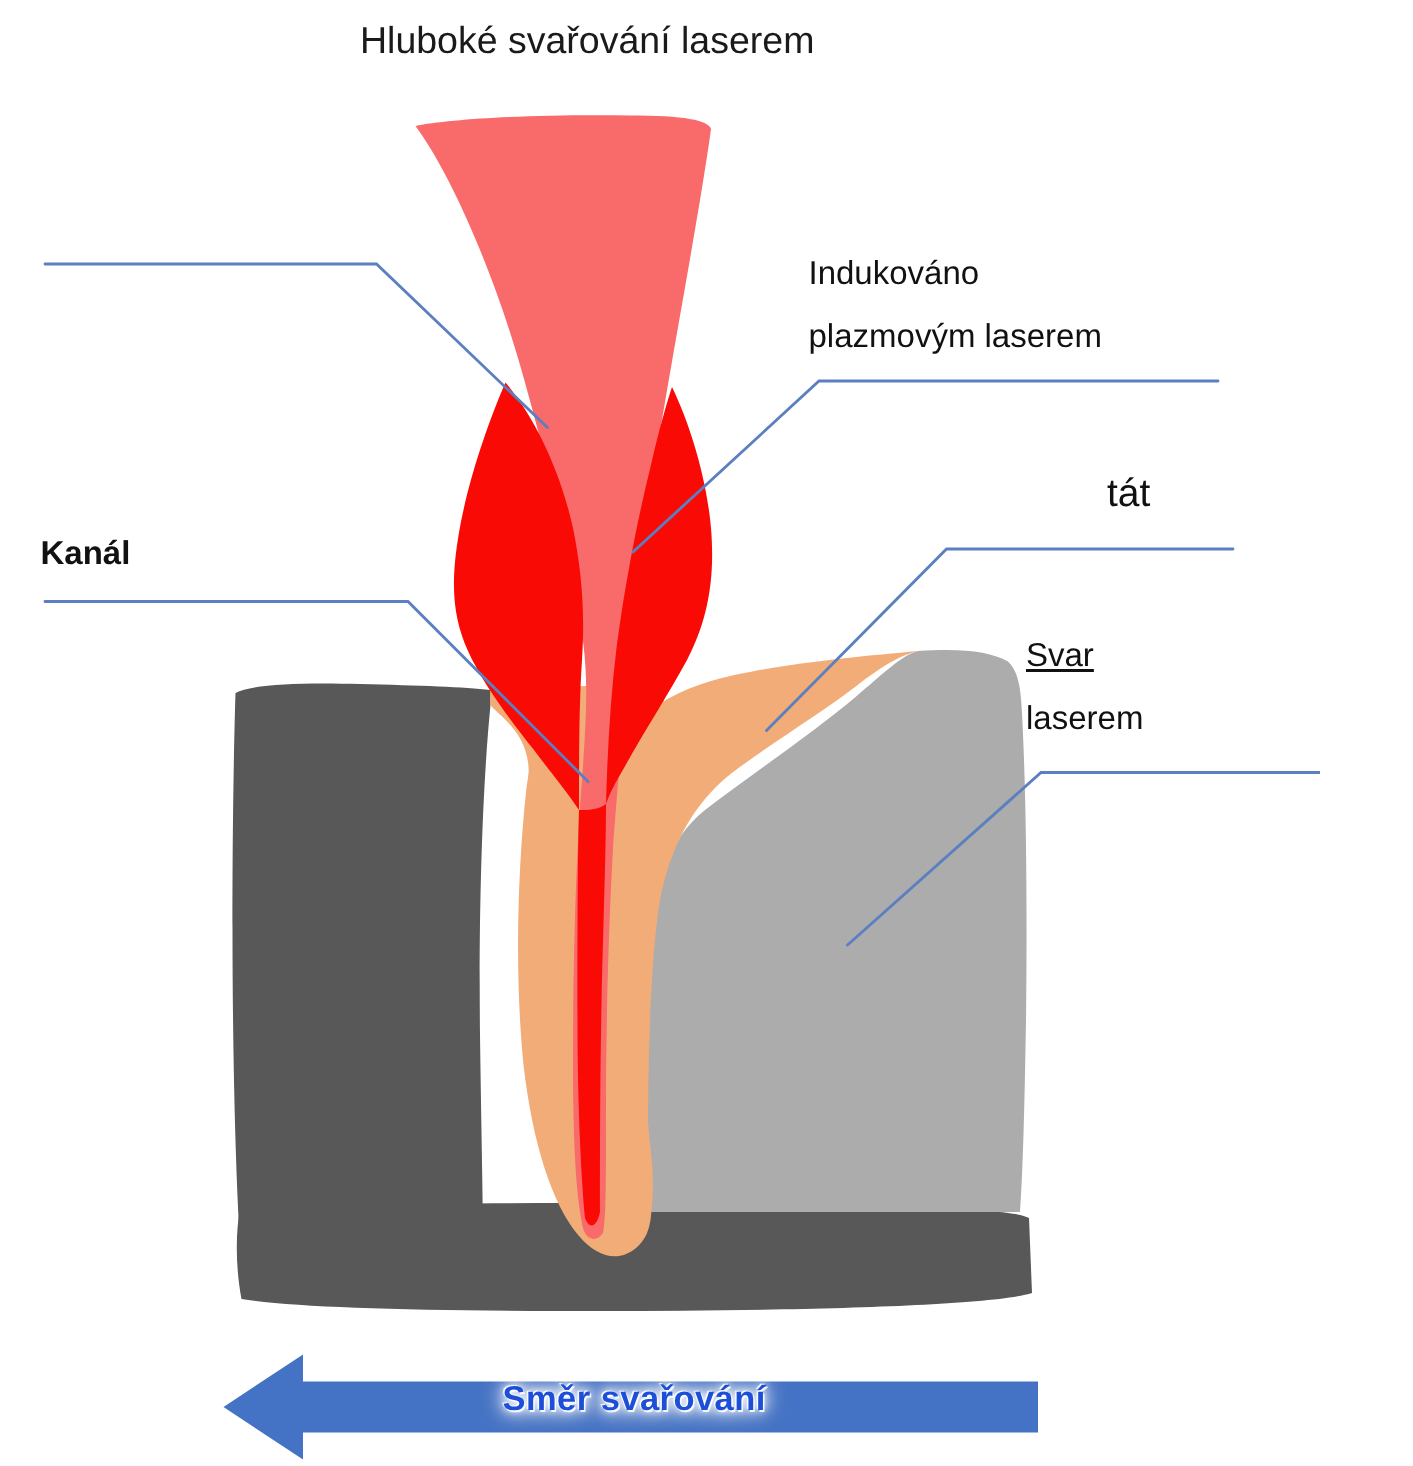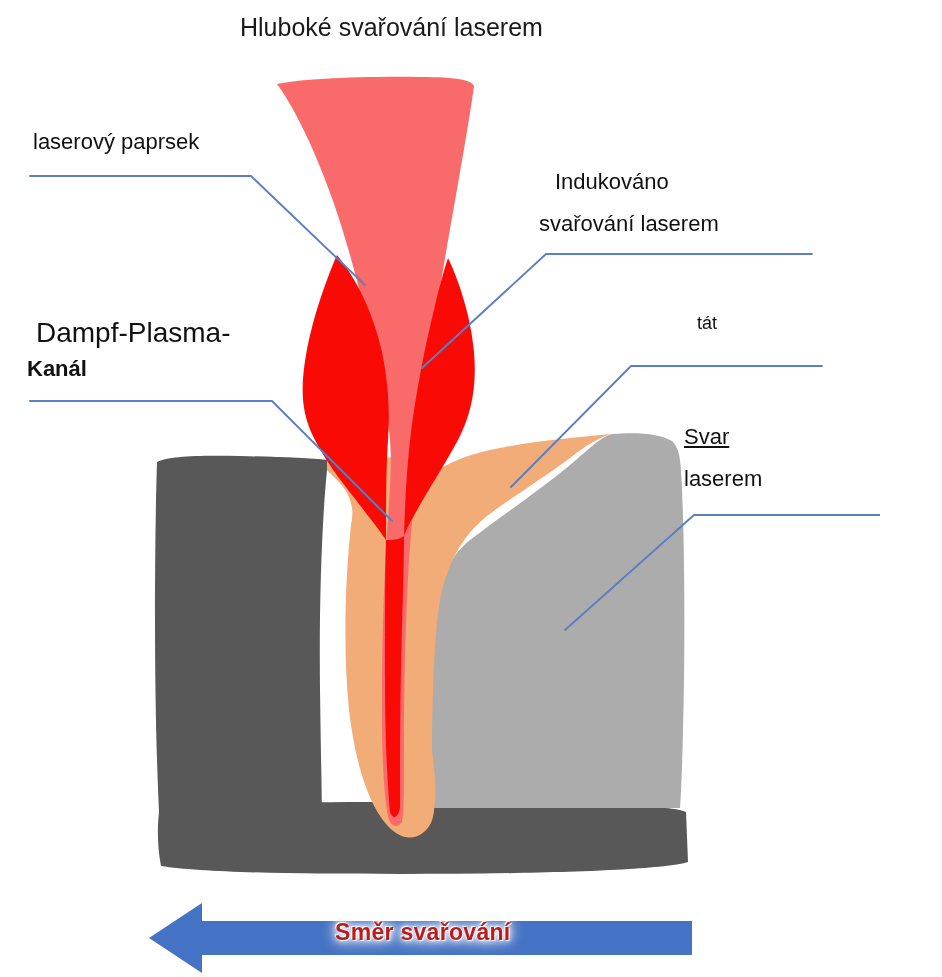--- a/index.html
+++ b/index.html
@@ -39,61 +39,60 @@
   }
   .lbl-laser {
     font-size: 22px;
     left: 33px;
     top: 130px;
   }
   .lbl-induced {
     font-size: 22px;
     left: 539px;
     top: 170px;
-    margin-left: 16px;
   }
   .lbl-induced2 {
     font-size: 22px;
     left: 539px;
     top: 212px;
   }
   .lbl-dampf {
     font-size: 28px;
     left: 36px;
     top: 318px;
   }
   .lbl-kanal {
     font-size: 22px;
     left: 27px;
     top: 357px;
     font-weight: bold;
   }
   .lbl-tat {
-    font-size: 18px;
-    left: 697px;
+    font-size: 26px;
+    left: 738px;
     top: 314px;
   }
   .lbl-svar {
     font-size: 22px;
     left: 684px;
     top: 425px;
     text-decoration: underline;
   }
   .lbl-ztuhne {
     font-size: 22px;
     left: 684px;
     top: 467px;
   }
   .arrow-text {
     position: absolute;
     left: 335px;
     top: 919px;
     font-size: 23px;
     font-weight: bold;
-    color: #b91c1c;
+    color: #1d4ed8;
     letter-spacing: 0.3px;
     text-shadow:
       0 0 5px #ffffff, 0 0 9px #ffffff, 0 0 14px #ffffff,
       0 0 18px #ffffff, 1px 1px 0 rgba(255,255,255,.9),
       -1px -1px 0 rgba(255,255,255,.9);
     white-space: nowrap;
   }
 </style>
 </head>
 <body>
@@ -253,26 +252,24 @@
         L 692,921
         L 692,955
         L 202,955
         L 202,973
         Z"></path>
     </g>
   </svg>
 
   <div class="lbl title">Hluboké svařování laserem</div>
 
-  <div class="lbl lbl-laser">laserový paprsek</div>
 
   <div class="lbl lbl-induced">Indukováno</div>
-  <div class="lbl lbl-induced2">svařování laserem</div>
-
-  <div class="lbl lbl-dampf">Dampf-Plasma-</div>
+  <div class="lbl lbl-induced2">plazmovým laserem</div>
+
   <div class="lbl lbl-kanal">Kanál</div>
 
   <div class="lbl lbl-tat">tát</div>
 
   <div class="lbl lbl-svar">Svar</div>
   <div class="lbl lbl-ztuhne">laserem</div>
 
   <div class="arrow-text">Směr svařování</div>
 
 </div>

